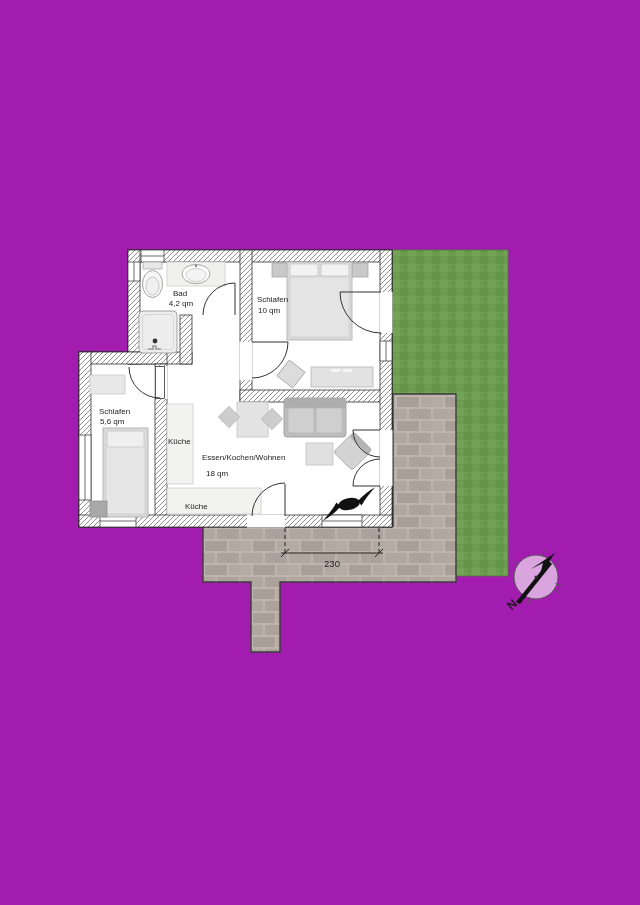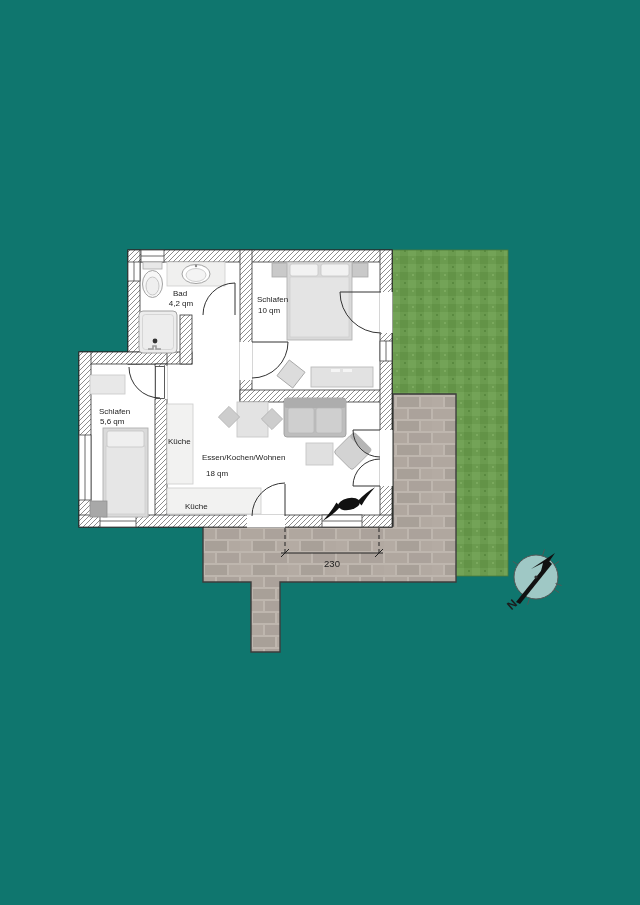--- a/index.html
+++ b/index.html
@@ -1,16 +1,16 @@
 <!DOCTYPE html>
 <html><head>
 <meta charset="utf-8">
 <style>
   html,body{margin:0;padding:0;background:#fff;}
-  .stage{position:relative;width:640px;height:905px;background:#0f766e;overflow:hidden;}
+  .stage{position:relative;width:640px;height:905px;background:#a21caf;overflow:hidden;}
   svg text{font-family:"Liberation Sans",sans-serif;fill:#1c1c1c;}
   .room-label{font-size:8px;}
   .dim-label{font-size:9.5px;}
   .north-label{font-size:12px;font-weight:bold;}
 </style>
 </head>
 <body>
 
 <div class="stage">
 <svg width="640" height="905" viewBox="0 0 640 905">

